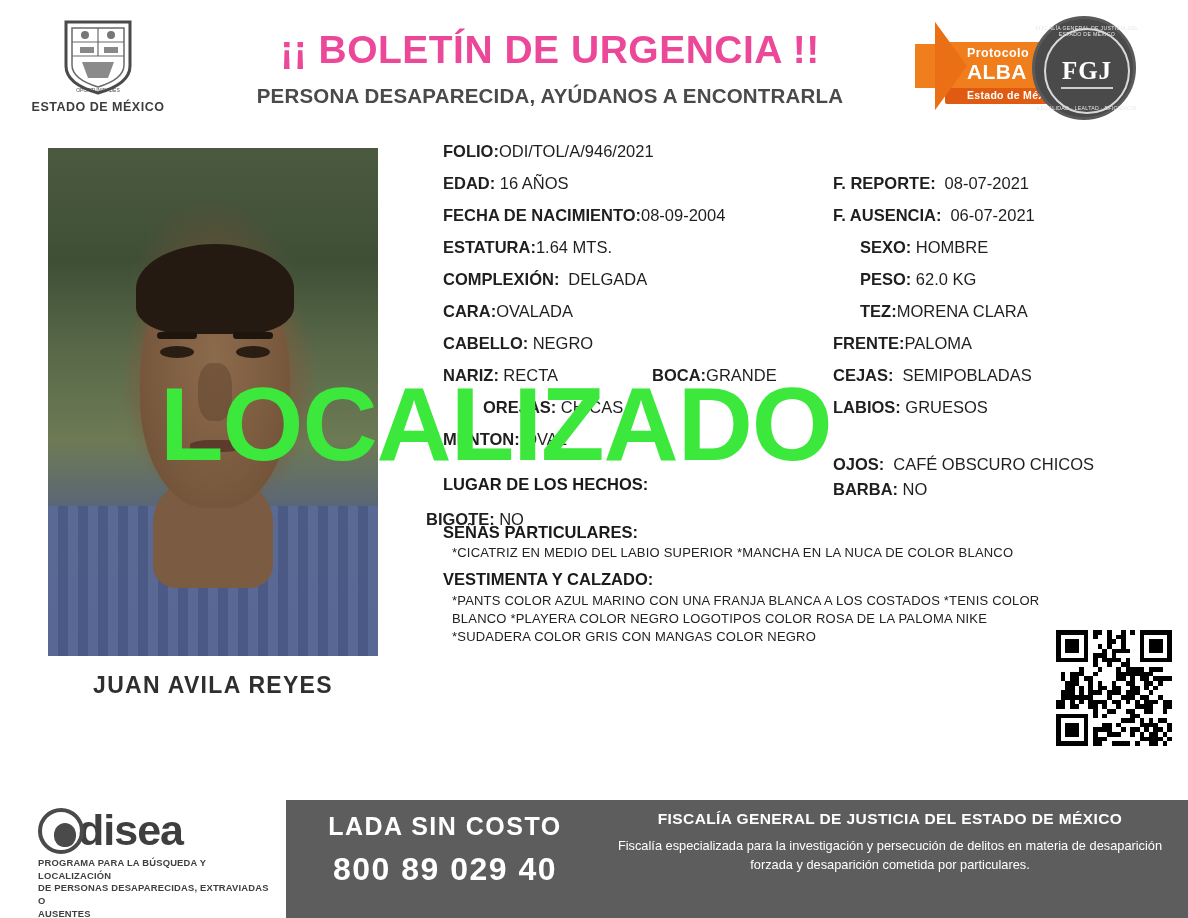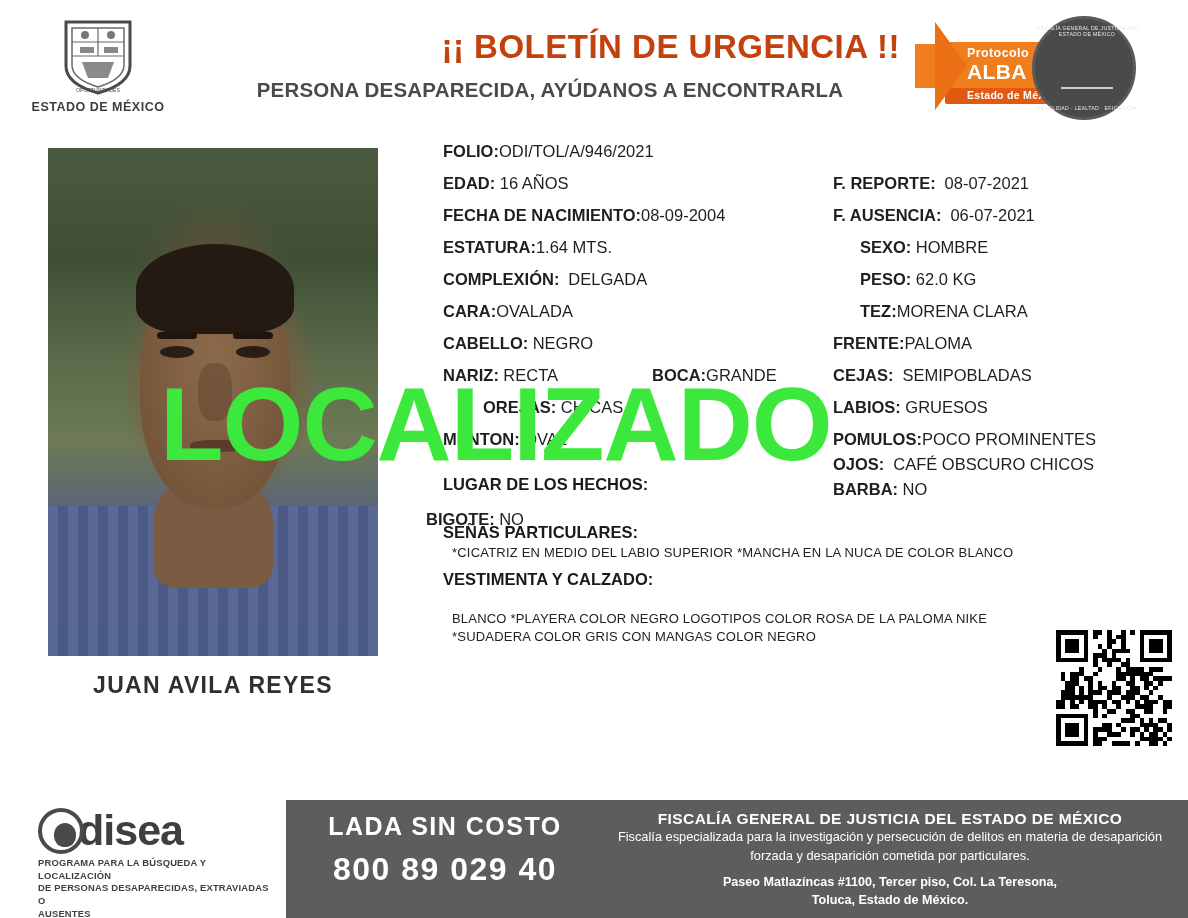--- a/index.html
+++ b/index.html
@@ -27,23 +27,22 @@
   #edomex-shield svg { display:block; }
   #edomex-caption {
     margin-top: 4px;
     font-size: 12.5px; font-weight: bold; letter-spacing: .5px; color:#3d3d3d;
   }
 
   #title-block {
     position: absolute; left: 200px; top: 28px; width: 700px; text-align:center;
   }
   #main-title {
-    font-size: 33px; font-weight: bold; color:#c2410c; letter-spacing: .5px;
+    font-size: 39px; font-weight: bold; color:#ec4899; letter-spacing: .5px;
     font-family: "Liberation Sans", sans-serif;
-    text-align: right;
   }
   #sub-title {
     margin-top: 12px;
     font-size: 20.5px; font-weight: bold; color:#4a4a4a; letter-spacing: .2px;
   }
 
   #alba-logo {
     position:absolute; left: 905px; top: 16px; width: 175px; height: 100px;
   }
   #alba-arrow {
@@ -181,21 +180,21 @@
   #lada-block {
     position:absolute; left: 300px; top: 812px; width: 290px; text-align:center; color:#fff;
   }
   #lada-title { font-size: 25px; font-weight: bold; letter-spacing: 1.5px; }
   #lada-number { margin-top: 10px; font-size: 32px; font-weight: bold; letter-spacing: 1.5px; }
 
   #fgj-footer {
     position:absolute; left: 600px; top: 810px; width: 580px; text-align:center; color:#fff;
   }
   #fgj-f-title { font-size: 15.5px; font-weight: bold; letter-spacing: .4px; }
-  #fgj-f-desc { font-size: 12.8px; line-height: 1.45; }
+  #fgj-f-desc { margin-top: 9px; font-size: 12.8px; line-height: 1.45; }
   #fgj-f-addr { margin-top: 9px; font-size: 12.6px; font-weight: bold; line-height: 1.4; }
 
   #odisea {
     position:absolute; left: 38px; top: 806px; width: 240px;
   }
   #odisea-logo-row { display:flex; align-items:center; }
   #odisea-mark {
     width: 46px; height: 46px; border-radius: 50%;
     border: 4px solid #4a4a4a; position:relative; flex: 0 0 auto;
   }
@@ -250,20 +249,23 @@
     </div>
     <div class="alba-l1">Protocolo</div>
     <div class="alba-l2">ALBA</div>
     <div class="alba-l3">Estado de México</div>
   </div>
 
   <div id="fgj-logo">
     <div id="fgj-circle">
       <div id="fgj-top-text">FISCALÍA GENERAL DE JUSTICIA DEL ESTADO DE MÉXICO</div>
       <div id="fgj-bottom-text">LEGALIDAD · LEALTAD · EFICIENCIA</div>
+      <div id="fgj-inner">
+        <span id="fgj-letters">FGJ</span>
+      </div>
       <div id="fgj-bar"></div>
     </div>
   </div>
 </div>
 
 <div id="photo-wrap">
   <div id="photo"></div>
   <div id="photo-shirt"></div>
   <div id="photo-neck"></div>
   <div id="photo-face"></div>
@@ -338,23 +340,20 @@
   <div class="fld" style="left:443px; top:398px;margin-left:40px;">
     <span class="lbl">OREJAS:</span>&nbsp;<span class="val">CHICAS</span>
   </div>
   <div class="fld" style="left:833px; top:398px;">
     <span class="lbl-r">LABIOS:</span>&nbsp;<span class="val">GRUESOS</span>
   </div>
 
   <div class="fld" style="left:443px; top:430px;">
     <span class="lbl">MENTON:</span>&nbsp;<span class="val">OVAL</span>
   </div>
-  <div class="fld" style="left:833px; top:430px;">
-    <span class="lbl-r">POMULOS:</span><span class="val">POCO PROMINENTES</span>
-  </div>
 
   <div class="fld" style="left:426px; top:462px;margin-top:48px;">
     <span class="lbl">BIGOTE:</span>&nbsp;<span class="val">NO</span>
   </div>
   <div class="fld" style="left:833px; top:455px;">
     <span class="lbl-r">OJOS:</span>&nbsp;&nbsp;<span class="val">CAFÉ OBSCURO CHICOS</span>
   </div>
   <div class="fld" style="left:833px; top:480px;">
     <span class="lbl-r">BARBA:</span>&nbsp;<span class="val">NO</span>
   </div>
@@ -364,20 +363,21 @@
   </div>
 
   <div class="fld" style="left:443px; top:523px;">
     <span class="sec-head">SEÑAS PARTICULARES:</span>
   </div>
   <div class="fld small-note" style="left:452px; top:545px;">*CICATRIZ EN MEDIO DEL LABIO SUPERIOR   *MANCHA EN LA NUCA DE COLOR BLANCO</div>
 
   <div class="fld" style="left:443px; top:570px;">
     <span class="sec-head">VESTIMENTA Y CALZADO:</span>
   </div>
+  <div class="fld small-note" style="left:452px; top:593px;">*PANTS COLOR AZUL MARINO CON UNA FRANJA BLANCA A LOS COSTADOS *TENIS COLOR</div>
   <div class="fld small-note" style="left:452px; top:611px;">BLANCO  *PLAYERA  COLOR  NEGRO  LOGOTIPOS  COLOR  ROSA  DE  LA  PALOMA  NIKE</div>
   <div class="fld small-note" style="left:452px; top:629px;">*SUDADERA COLOR GRIS CON MANGAS COLOR NEGRO</div>
 </div>
 
 <div id="localizado">LOCALIZADO</div>
 
 <div id="qr">
   <div id="qr-grid">
       <div class="b"></div>
       <div class="b"></div>
@@ -1010,24 +1010,20 @@
 <div id="footer-bar"></div>
 
 <div id="lada-block">
   <div id="lada-title">LADA SIN COSTO</div>
   <div id="lada-number">800 89 029 40</div>
 </div>
 
 <div id="fgj-footer">
   <div id="fgj-f-title">FISCALÍA GENERAL DE JUSTICIA DEL ESTADO DE MÉXICO</div>
   <div id="fgj-f-desc">Fiscalía especializada para la investigación y persecución de delitos en materia de desaparición forzada y desaparición cometida por particulares.</div>
-  <div id="fgj-f-addr">
-    <div>Paseo Matlazíncas #1100, Tercer piso, Col. La Teresona,</div>
-    <div>Toluca, Estado de México.</div>
-  </div>
 </div>
 
 <div id="odisea">
   <div id="odisea-logo-row">
     <div id="odisea-mark"></div>
     <div id="odisea-word">disea</div>
   </div>
   <div id="odisea-sub">
     <div>PROGRAMA PARA LA BÚSQUEDA Y LOCALIZACIÓN</div>
     <div>DE PERSONAS DESAPARECIDAS, EXTRAVIADAS  O</div>

